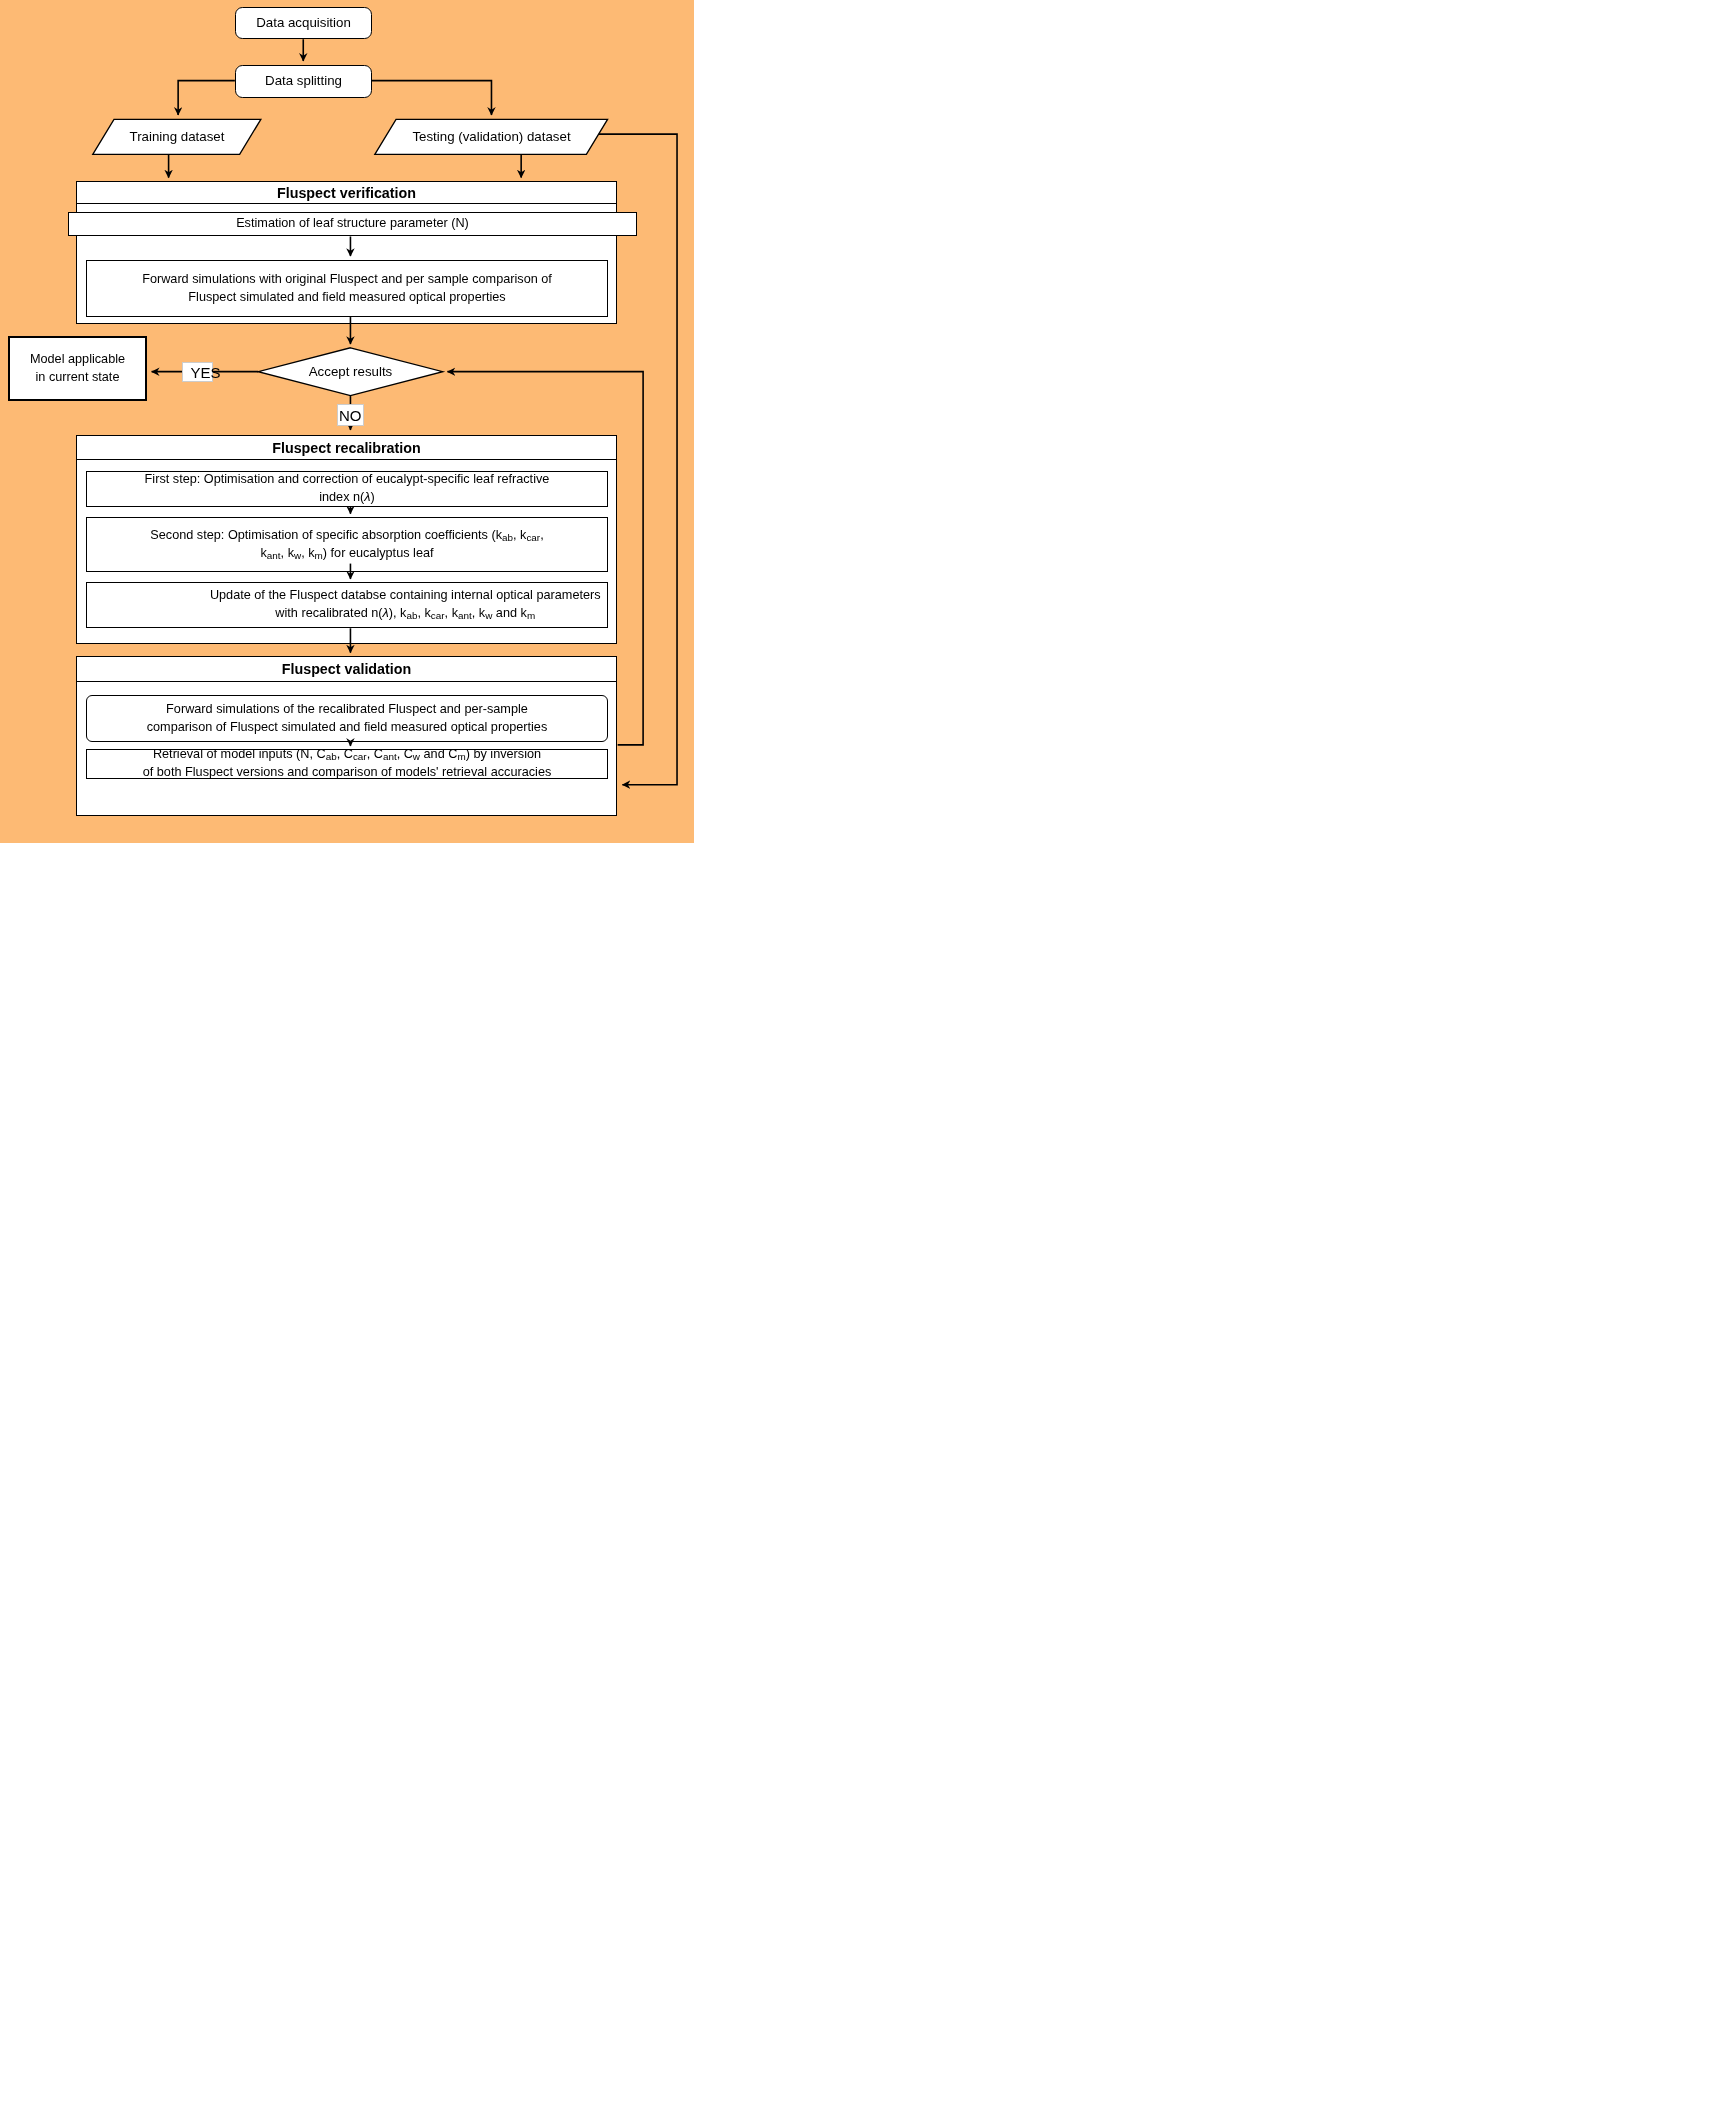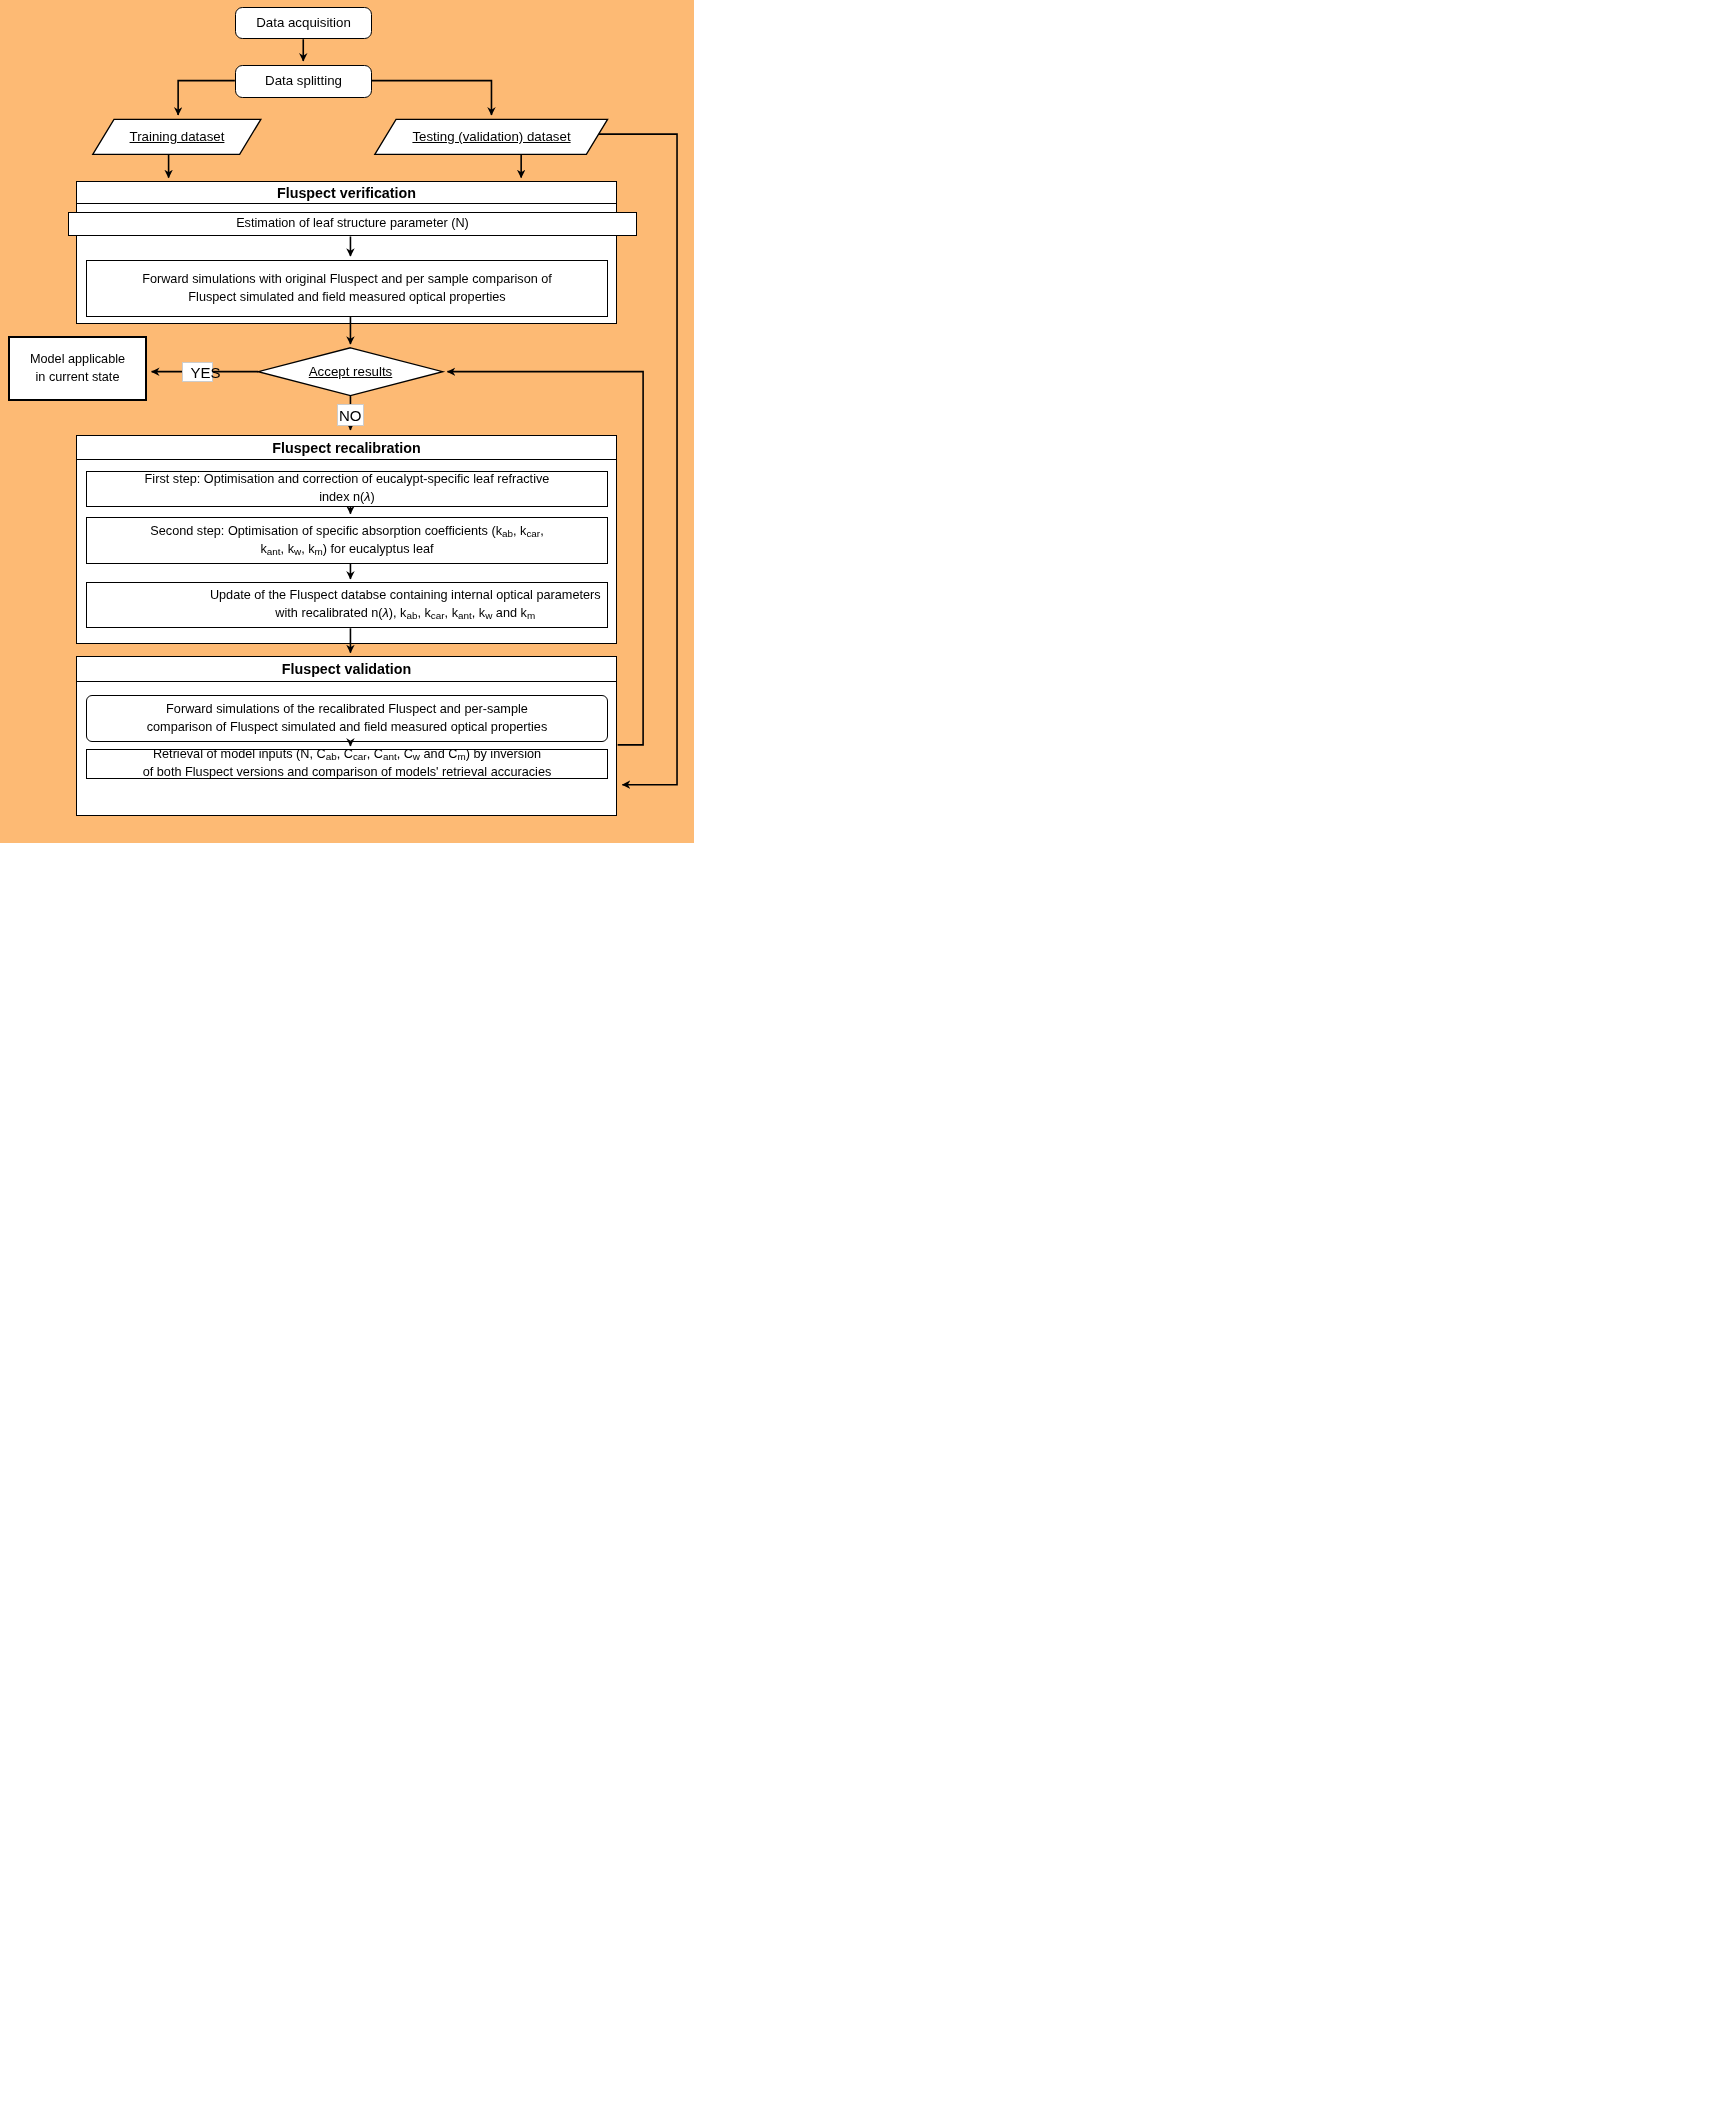--- a/index.html
+++ b/index.html
@@ -49,21 +49,20 @@
   .ibox sub, .node sub { font-size:0.78em; vertical-align:-0.22em; line-height:0; }
 
   .olabel {
     position:absolute;
     display:flex; align-items:center; justify-content:center;
     text-align:center;
     font-size:13.3px; line-height:1.3;
     z-index:3;
     background:transparent;
     pointer-events:none;
-    text-decoration:underline;
   }
   .taglabel {
     position:absolute;
     display:flex; align-items:center; justify-content:center;
     background:#fff;
     border:0.5px solid #ccc;
     font-size:15px;
     z-index:3;
   }
   svg.wires {
@@ -104,21 +103,21 @@
   <div class="node" style="left:8px; top:336px; width:139px; height:65px; border-width:2.1px;">
     <span>Model applicable<br>in current state</span>
   </div>
 
   <div class="container" style="left:76px; top:435px; width:541px; height:209px;">
     <div class="chead" style="height:24.4px;">Fluspect recalibration</div>
   </div>
   <div class="ibox" style="left:86px; top:471px; width:522px; height:36px;">
     <span>First step: Optimisation and correction of eucalypt-specific leaf refractive<br>index n(<i>λ</i>)</span>
   </div>
-  <div class="ibox" style="left:86px; top:517px; width:522px; height:47px;">
+  <div class="ibox" style="left:86px; top:517px; width:522px; height:55px;">
     <span>Second step: Optimisation of specific absorption coefficients (k<sub>ab</sub>, k<sub>car</sub>,<br>k<sub>ant</sub>, k<sub>w</sub>, k<sub>m</sub>) for eucalyptus leaf</span>
   </div>
   <div class="ibox" style="left:86px; top:582px; width:522px; height:46px;justify-content:flex-end;">
     <span>Update of the Fluspect databse containing internal optical parameters<br>with recalibrated n(<i>λ</i>), k<sub>ab</sub>, k<sub>car</sub>, k<sub>ant</sub>, k<sub>w</sub> and k<sub>m</sub></span>
   </div>
 
   <div class="container" style="left:76px; top:656px; width:541px; height:160px;">
     <div class="chead" style="height:25px;">Fluspect validation</div>
   </div>
   <div class="ibox" style="left:86px; top:695px; width:522px; height:47px;border-radius:6px;">

